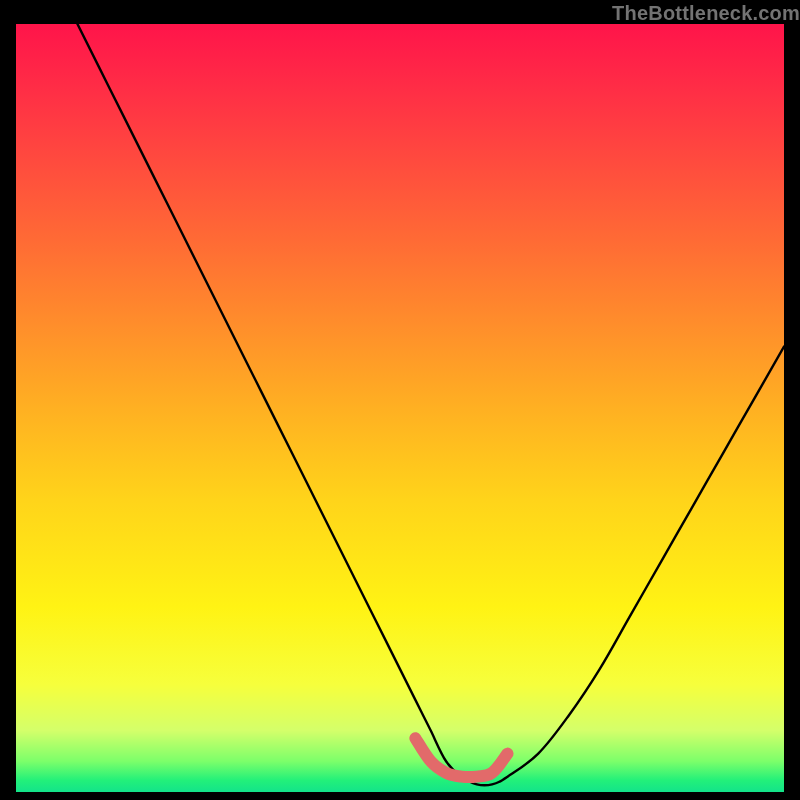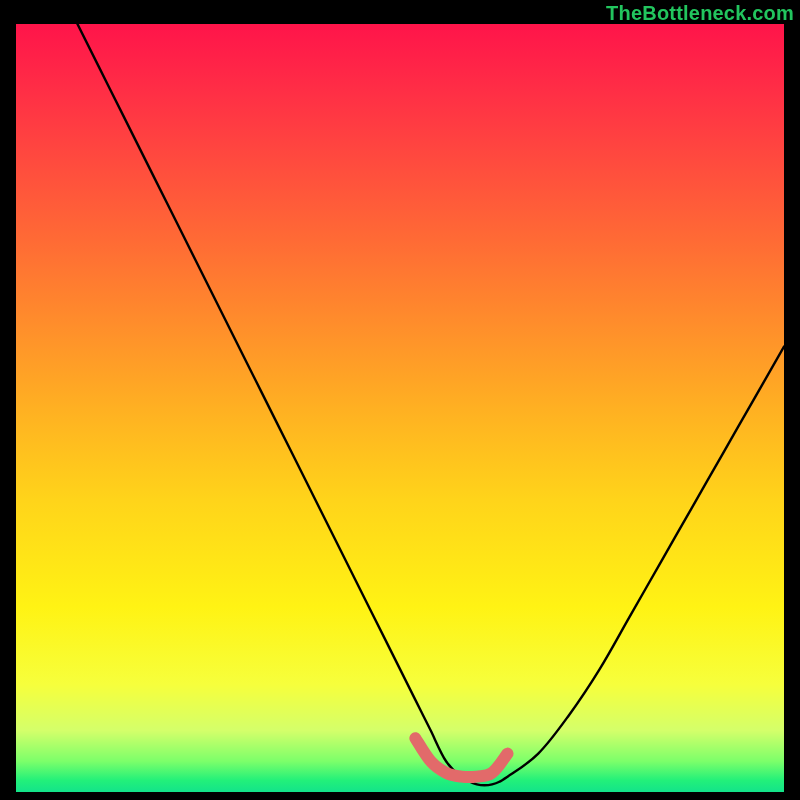--- a/index.html
+++ b/index.html
@@ -37,22 +37,22 @@
       #f6ff3c 86%,
       #d4ff6a 92%,
       #7cff6a 96%,
       #22f07a 98.5%,
       #13e38a 100%
     );
   }
   .watermark {
     position: absolute;
     top: 2px;
-    right: 6px;
-    color: #22c55e;
+    right: 0;
+    color: #737373;
     font-size: 20px;
     font-weight: 600;
     letter-spacing: 0.2px;
     z-index: 5;
   }
   svg.curves {
     position: absolute;
     left: 0;
     top: 0;
     width: 768px;

